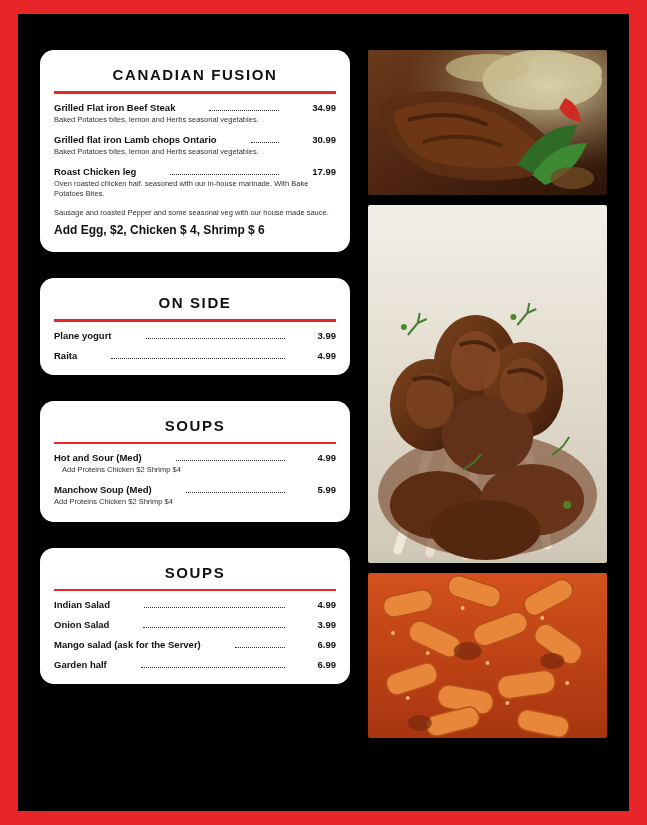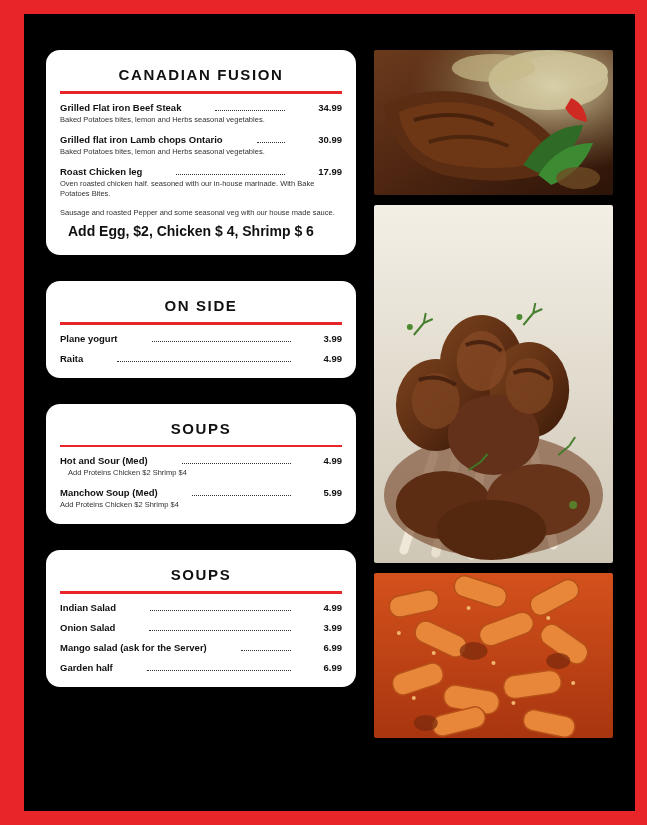--- a/index.html
+++ b/index.html
@@ -8,21 +8,21 @@
   }
   body {
     width: 647px;
     height: 825px;
     background: #e8262a;
     font-family: "Liberation Sans", sans-serif;
     overflow: hidden;
   }
   .page {
     position: absolute;
-    left: 24px;
+    left: 18px;
     top: 14px;
     width: 611px;
     height: 797px;
     background: #000000;
   }
   .content {
     position: absolute;
     left: 22px;
     top: 36px;
     right: 22px;
@@ -101,23 +101,22 @@
     font-size: 7.5px;
     color: #333;
     line-height: 1.35;
     margin-top: 2px;
     font-weight: normal;
     white-space: normal;
   }
   .item-desc.bold {
     font-weight: bold;
     color: #111;
-    font-size: 14px;
+    font-size: 12px;
     margin-top: 4px;
-    margin-left: 8px;
   }
   .item-desc.indent {
     padding-left: 8px;
   }
 
   
   .photo {
     border-radius: 2px;
     overflow: hidden;
     position: relative;

